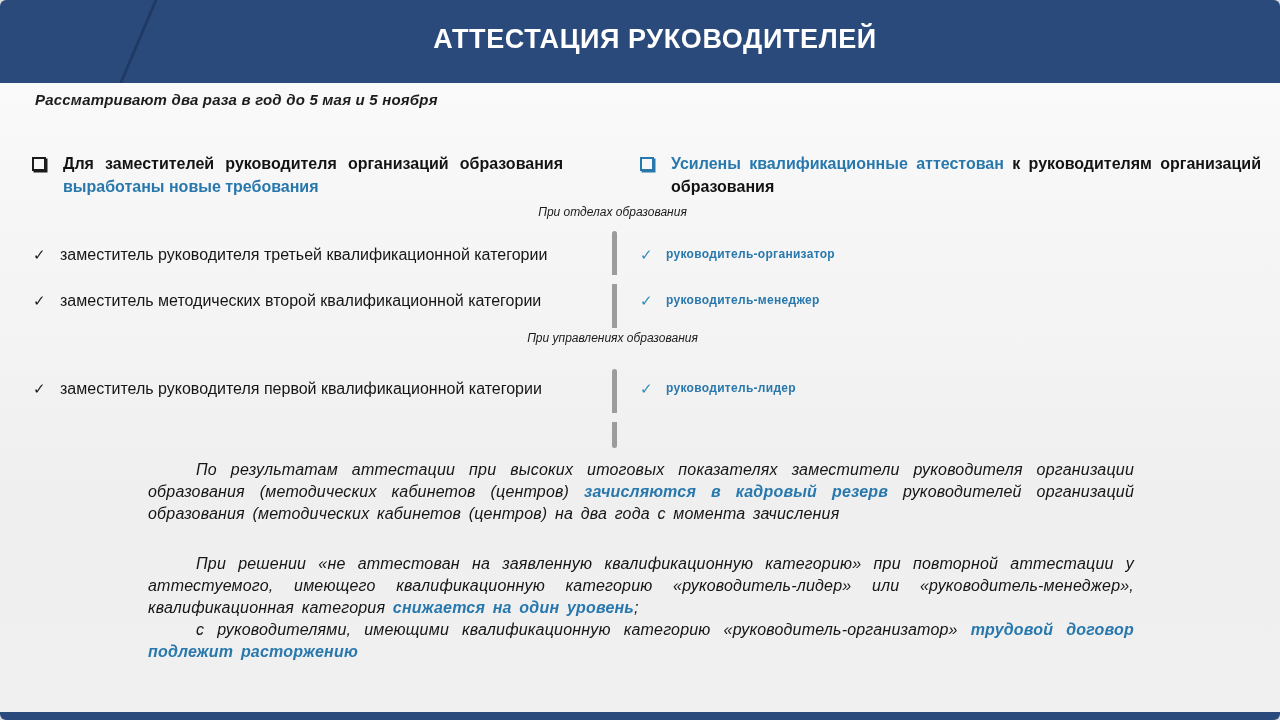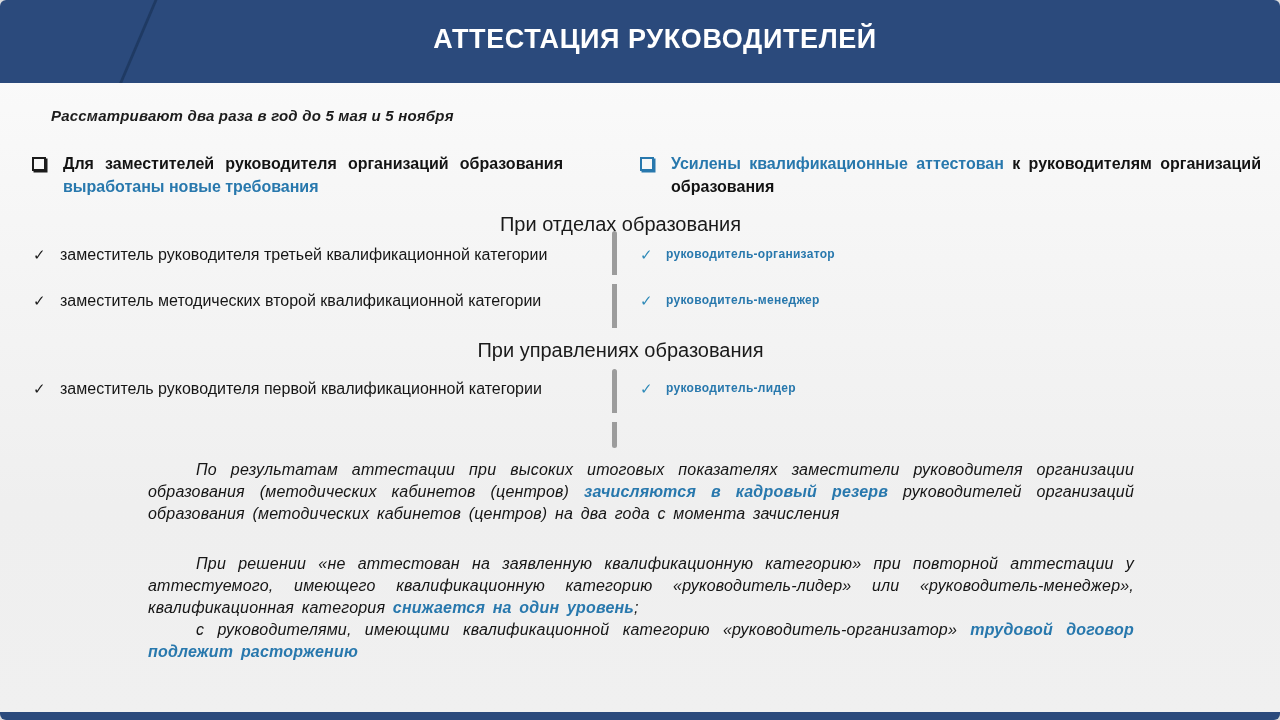--- a/index.html
+++ b/index.html
@@ -21,41 +21,41 @@
   .diag{
     position:absolute;left:157px;top:-6px;width:3px;height:100px;
     background:#1f3a63;transform:skewX(-23deg);transform-origin:top left;
   }
   .footerbar{
     position:absolute;left:0;bottom:0;width:100%;height:8px;
     background:var(--header-bg,#2b4a7c);
   }
   
   .subtitle{
-    position:absolute;left:35px;top:91px;margin:16px;
+    position:absolute;left:35px;top:91px;margin:0;
     font-style:italic;font-weight:600;font-size:15px;color:#1c1c1c;letter-spacing:.2px;
   }
   
   .bullet{position:absolute;top:152px;display:flex;}
   .bullet .sq{
     flex:0 0 auto;width:10px;height:10px;margin-top:5px;margin-right:17px;
     border:2.5px solid currentColor;box-shadow:1.5px 1.5px 0 0 currentColor;
   }
   .left-bullet{left:32px;}
   .left-bullet .sq{color:#1b1b1b;}
   .right-bullet{left:640px;}
   .right-bullet .sq{color:var(--accent,#2878ad);}
   .btext{margin:0;font-weight:bold;font-size:16px;line-height:23px;text-align:justify;color:#131313;}
   .left-bullet .btext{width:500px;}
   .right-bullet .btext{width:590px;}
   .accent{color:var(--accent,#2878ad);}
   
   .sec-heading{
-    position:absolute;left:0;width:1225px;margin:8px;text-align:center;
-    font-weight:400;font-size:20px;color:#1a1a1a;
+    position:absolute;left:0;width:1225px;margin:0;text-align:center;
+    font-style:italic;font-weight:400;font-size:12px;color:#1a1a1a;
   }
   .h1pos{top:205px;}
   .h2pos{top:331px;}
   
   .lrow{position:absolute;left:33px;display:flex;}
   .lrow .check{flex:0 0 auto;width:27px;font-size:15px;line-height:23px;color:#1b1b1b;}
   .ltext{margin:0;width:490px;font-size:16px;line-height:23px;text-align:justify;color:#161616;}
   .rrow{position:absolute;left:640px;display:flex;}
   .rrow .check{flex:0 0 auto;width:26px;font-size:15px;line-height:23px;color:var(--check,#2f8ab8);}
   .rtext{font-weight:bold;font-size:12px;line-height:23px;letter-spacing:.3px;color:var(--accent,#2878ad);}
@@ -130,18 +130,18 @@
   <div class="rrow r3">
     <span class="check">✓</span>
     <span class="rtext">руководитель-лидер</span>
   </div>
 
   <div class="divider d2"></div>
 
   <div class="paras">
     <p class="para p-gap"><span>По результатам аттестации при высоких итоговых показателях заместители руководителя организации образования (методических кабинетов (центров) </span><span class="accent">зачисляются в кадровый резерв</span><span> руководителей организаций образования (методических кабинетов (центров) на два года с момента зачисления</span></p>
     <p class="para"><span>При решении «не аттестован на заявленную квалификационную категорию» при повторной аттестации у аттестуемого, имеющего квалификационную категорию «руководитель-лидер» или «руководитель-менеджер», квалификационная категория </span><span class="accent">снижается на один уровень</span><span>;</span></p>
-    <p class="para"><span>с руководителями, имеющими квалификационной категорию «руководитель-организатор» </span><span class="accent">трудовой договор подлежит расторжению</span><span></span></p>
+    <p class="para"><span>с руководителями, имеющими квалификационную категорию «руководитель-организатор» </span><span class="accent">трудовой договор подлежит расторжению</span><span></span></p>
   </div>
 
   <footer class="footerbar"></footer>
 
 </div>
 
 </body></html>

